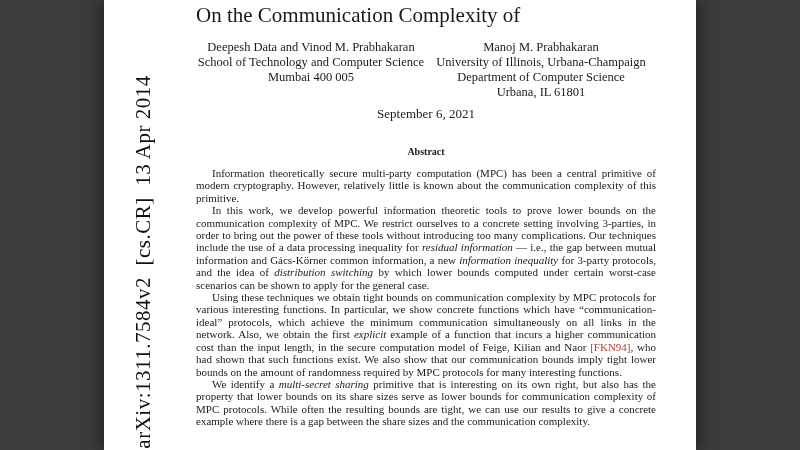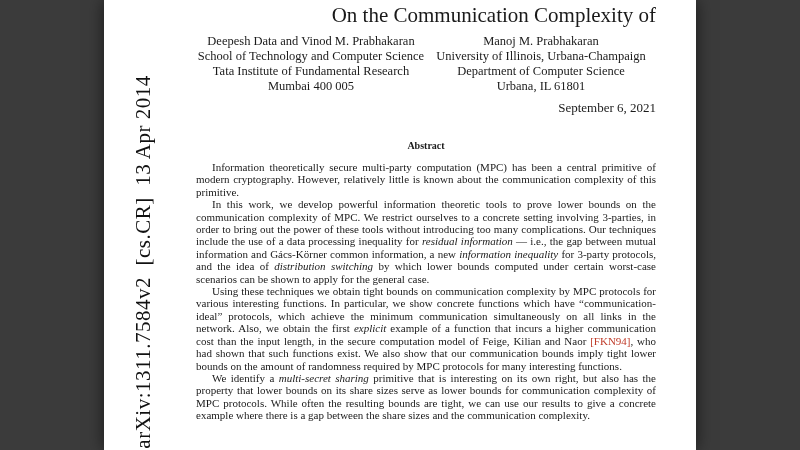--- a/index.html
+++ b/index.html
@@ -21,30 +21,30 @@
     position: absolute; left: 39px; top: 262px;
     transform: translate(-50%, -50%) rotate(-90deg);
     white-space: pre;
     font-size: 21px; color: #111111; letter-spacing: 0.5px;
   }
   .content {
     position: absolute; left: 92px; right: 40px; top: 0;
     color: #1a1a1a;
   }
   .title {
-    font-size: 21px; font-weight: normal; text-align: right;
+    font-size: 21px; font-weight: normal; text-align: left;
     line-height: 26px; margin: 2px 0 6px 0;
   }
   .authors { display: flex; margin: 0 0 6px 0; }
   .author-block {
     flex: 1; text-align: center;
-    font-size: 12.5px; line-height: 15px;
+    font-size: 12.5px; line-height: 15px; margin-top: 6px;
   }
   .date {
-    text-align: right; font-size: 13px; line-height: 16px;
+    text-align: center; font-size: 13px; line-height: 16px;
     margin: 0 0 22px 0;
   }
   .abs-head {
     text-align: center; font-weight: bold; font-size: 10px;
     line-height: 15px; margin: 0 0 8px 0;
   }
   .abs-par {
     margin: 0; font-size: 11px; line-height: 12.4px;
     text-align: justify; text-indent: 16px;
   }
@@ -62,21 +62,20 @@
     <div class="content">
 
       <h1 class="title">
         <div>On the Communication Complexity of</div>
       </h1>
 
       <div class="authors">
         <div class="author-block">
           <div>Deepesh Data and Vinod M. Prabhakaran</div>
           <div>School of Technology and Computer Science</div>
-          <div>Tata Institute of Fundamental Research</div>
           <div>Mumbai 400 005</div>
         </div>
         <div class="author-block">
           <div>Manoj M. Prabhakaran</div>
           <div>University of Illinois, Urbana-Champaign</div>
           <div>Department of Computer Science</div>
           <div>Urbana, IL 61801</div>
         </div>
       </div>
 

